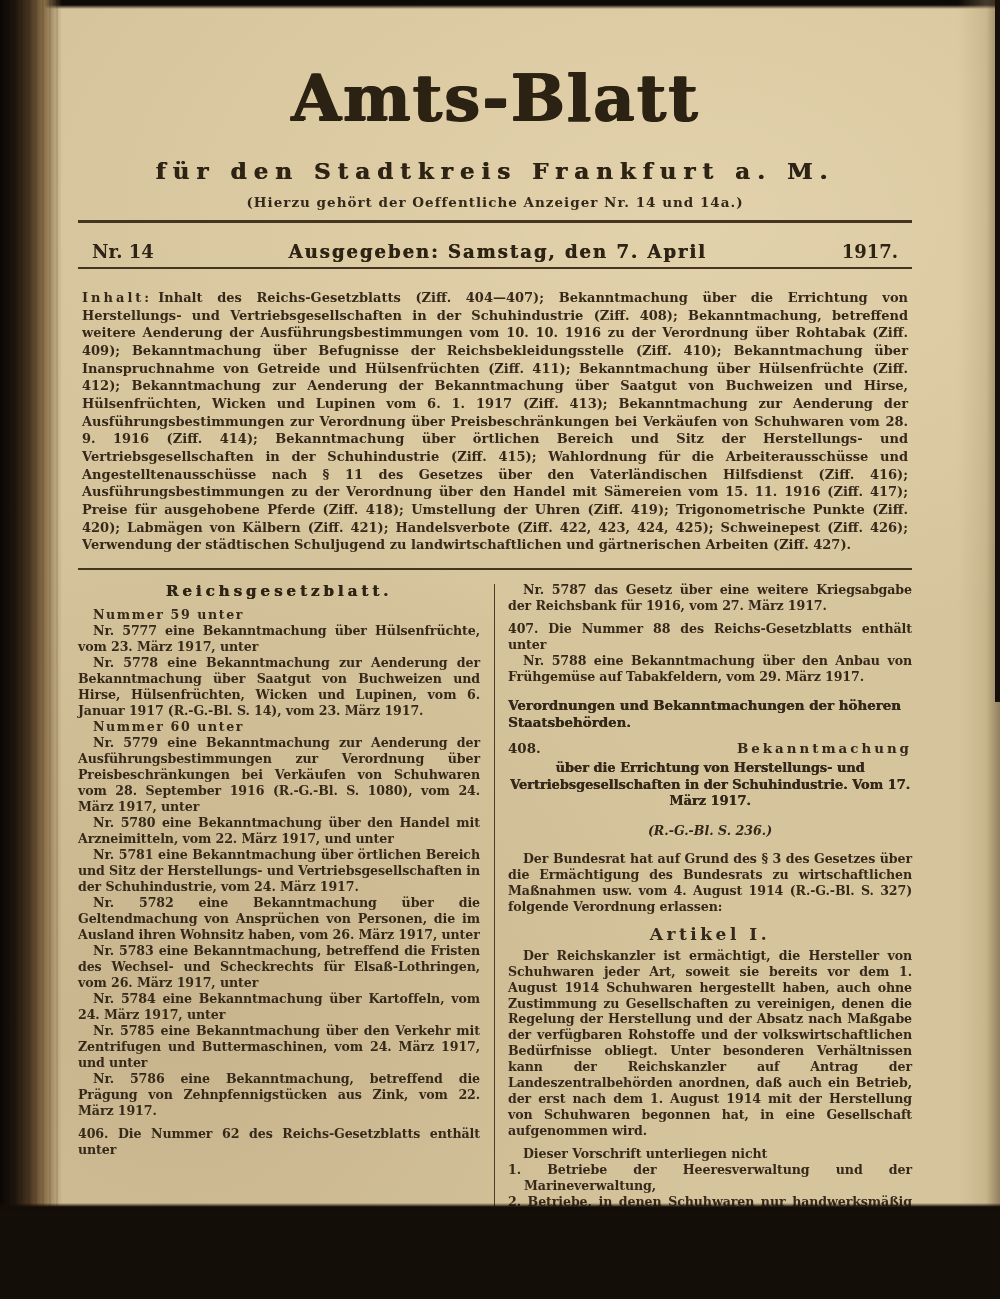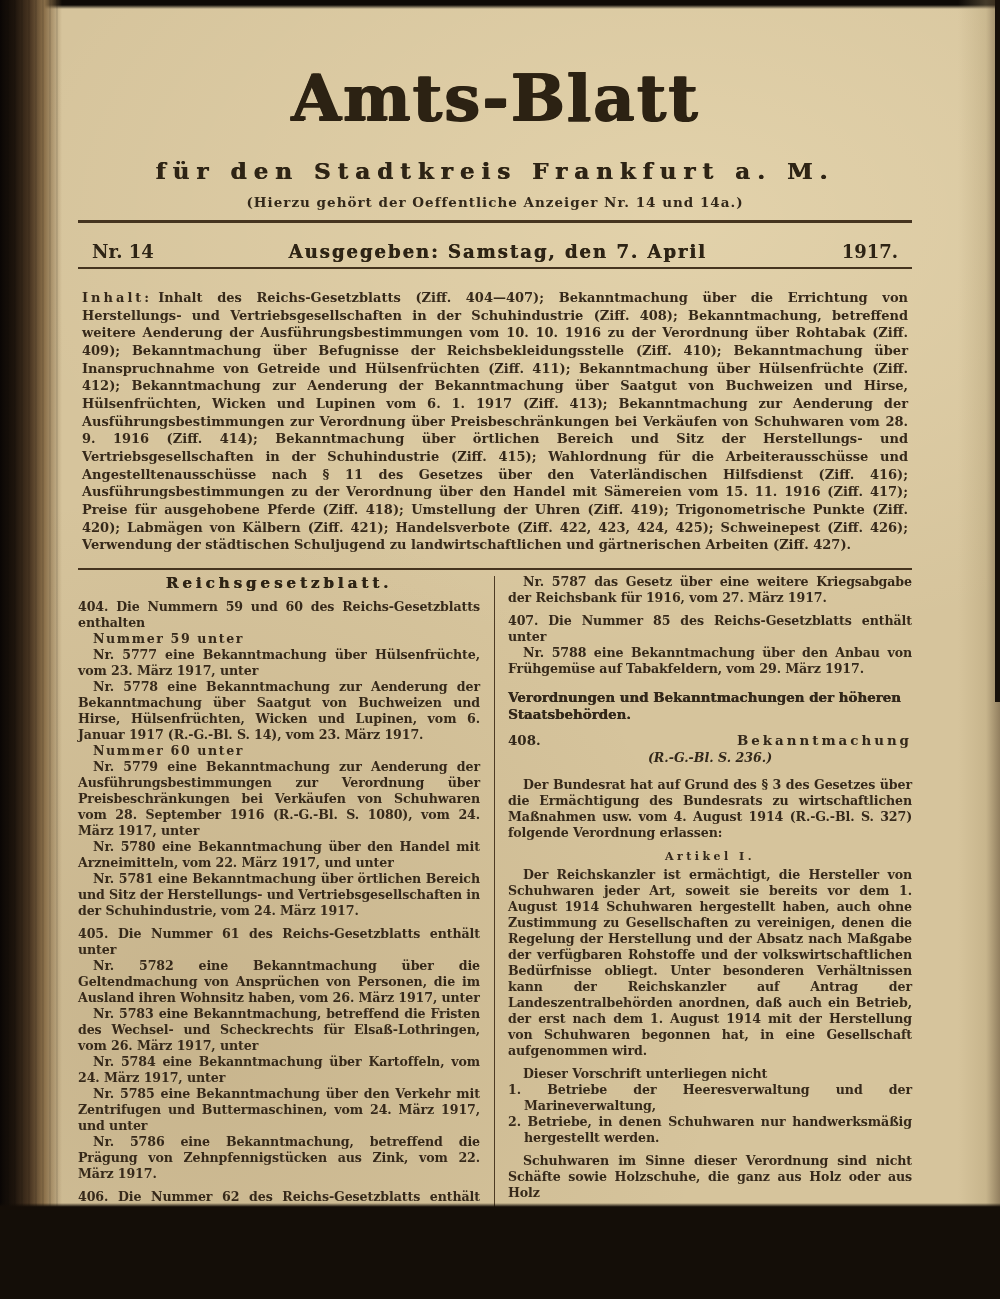--- a/index.html
+++ b/index.html
@@ -38,41 +38,41 @@
            font-weight:700; font-size:18px; padding:18px 14px 5px 14px; color:#2e2415; }
   .issue-center { letter-spacing:2px; text-shadow:0.5px 0 0 #2e2415; }
 
   
   .inhalt { margin:20px 4px 0 4px; font-size:13px; font-weight:700; line-height:1.36;
             text-align:justify; color:#36291a; }
   .inhalt-label { letter-spacing:3px; padding-right:6px; }
   .rule-toc { border:0; border-top:2px solid #45341f; margin:14px 0 0 0; }
 
   
-  .columns { display:flex; margin-top:4px; align-items:stretch; }
+  .columns { display:flex; margin-top:12px; align-items:stretch; }
   .col { width:402px; }
   .col-right { flex:1; }
   .divider { width:1px; background:#4d3b24; margin:2px 13px 6px 14px; }
 
   .p { margin:0; font-size:12.6px; font-weight:700; color:#36291a; line-height:1.27;
        text-align:justify; letter-spacing:-0.1px; }
   .ind { text-indent:15px; }
   .gap { margin-top:7px; }
   .spread { letter-spacing:1.6px; }
   .col-heading { text-align:center; font-size:15px; font-weight:700; letter-spacing:4px;
        margin:0 0 7px 0; color:#2e2415; text-shadow:0.5px 0 0 #2e2415; }
   .sec-heading { text-align:left; font-weight:700; font-size:13.4px; margin:12px 0 8px 0;
        line-height:1.3; text-shadow:0.4px 0 0 currentColor; }
   .bek-row { position:relative; text-align:right; margin-top:4px; font-size:13.4px; font-weight:700; }
   .bek-num { position:absolute; left:0; }
   .bek-title { letter-spacing:3px; }
   .center-bold { text-align:center; font-weight:700; font-size:12.9px; line-height:1.3;
        margin-top:4px; text-shadow:0.4px 0 0 currentColor; }
   .center-ref { text-align:center; font-weight:700; font-size:12.6px; margin-top:2px;font-style:italic; }
-  .artikel { text-align:center; font-weight:700; font-size:11px; letter-spacing:3.5px;
+  .artikel { text-align:center; font-weight:700; font-size:17px; letter-spacing:3.5px;
        margin:9px 0 4px 0; }
   .hang { padding-left:16px; text-indent:-16px; text-align:justify; }
 </style>
 </head>
 <body>
 
 <div class="stage">
   <div class="page">
     <div class="content">
 
@@ -88,50 +88,49 @@
       </div>
       <hr class="rule-med">
 
       <p class="inhalt"><span class="inhalt-label">Inhalt:</span><span>Inhalt des Reichs-Gesetzblatts (Ziff. 404—407); Bekanntmachung über die Errichtung von Herstellungs- und Vertriebsgesellschaften in der Schuhindustrie (Ziff. 408); Bekanntmachung, betreffend weitere Aenderung der Ausführungsbestimmungen vom 10. 10. 1916 zu der Verordnung über Rohtabak (Ziff. 409); Bekanntmachung über Befugnisse der Reichsbekleidungsstelle (Ziff. 410); Bekanntmachung über Inanspruchnahme von Getreide und Hülsenfrüchten (Ziff. 411); Bekanntmachung über Hülsenfrüchte (Ziff. 412); Bekanntmachung zur Aenderung der Bekanntmachung über Saatgut von Buchweizen und Hirse, Hülsenfrüchten, Wicken und Lupinen vom 6. 1. 1917 (Ziff. 413); Bekanntmachung zur Aenderung der Ausführungsbestimmungen zur Verordnung über Preisbeschränkungen bei Verkäufen von Schuhwaren vom 28. 9. 1916 (Ziff. 414); Bekanntmachung über örtlichen Bereich und Sitz der Herstellungs- und Vertriebsgesellschaften in der Schuhindustrie (Ziff. 415); Wahlordnung für die Arbeiterausschüsse und Angestelltenausschüsse nach § 11 des Gesetzes über den Vaterländischen Hilfsdienst (Ziff. 416); Ausführungsbestimmungen zu der Verordnung über den Handel mit Sämereien vom 15. 11. 1916 (Ziff. 417); Preise für ausgehobene Pferde (Ziff. 418); Umstellung der Uhren (Ziff. 419); Trigonometrische Punkte (Ziff. 420); Labmägen von Kälbern (Ziff. 421); Handelsverbote (Ziff. 422, 423, 424, 425); Schweinepest (Ziff. 426); Verwendung der städtischen Schuljugend zu landwirtschaftlichen und gärtnerischen Arbeiten (Ziff. 427).</span></p>
       <hr class="rule-toc">
 
       <div class="columns">
 
         <div class="col">
           <div class="col-heading">Reichsgesetzblatt.</div>
-          <p class="p">404. Die Nummern 59 und 60 des Reichs-Gesetzblatts enthalten</p>
           <p class="p ind spread">Nummer 59 unter</p>
           <p class="p ind">Nr. 5777 eine Bekanntmachung über Hülsenfrüchte, vom 23. März 1917, unter</p>
           <p class="p ind">Nr. 5778 eine Bekanntmachung zur Aenderung der Bekanntmachung über Saatgut von Buchweizen und Hirse, Hülsenfrüchten, Wicken und Lupinen, vom 6. Januar 1917 (R.-G.-Bl. S. 14), vom 23. März 1917.</p>
           <p class="p ind spread">Nummer 60 unter</p>
           <p class="p ind">Nr. 5779 eine Bekanntmachung zur Aenderung der Ausführungsbestimmungen zur Verordnung über Preisbeschränkungen bei Verkäufen von Schuhwaren vom 28. September 1916 (R.-G.-Bl. S. 1080), vom 24. März 1917, unter</p>
           <p class="p ind">Nr. 5780 eine Bekanntmachung über den Handel mit Arzneimitteln, vom 22. März 1917, und unter</p>
           <p class="p ind">Nr. 5781 eine Bekanntmachung über örtlichen Bereich und Sitz der Herstellungs- und Vertriebsgesellschaften in der Schuhindustrie, vom 24. März 1917.</p>
-          <p class="p gap">405. Die Nummer 61 des Reichs-Gesetzblatts enthält unter</p>
           <p class="p ind">Nr. 5782 eine Bekanntmachung über die Geltendmachung von Ansprüchen von Personen, die im Ausland ihren Wohnsitz haben, vom 26. März 1917, unter</p>
           <p class="p ind">Nr. 5783 eine Bekanntmachung, betreffend die Fristen des Wechsel- und Scheckrechts für Elsaß-Lothringen, vom 26. März 1917, unter</p>
           <p class="p ind">Nr. 5784 eine Bekanntmachung über Kartoffeln, vom 24. März 1917, unter</p>
           <p class="p ind">Nr. 5785 eine Bekanntmachung über den Verkehr mit Zentrifugen und Buttermaschinen, vom 24. März 1917, und unter</p>
           <p class="p ind">Nr. 5786 eine Bekanntmachung, betreffend die Prägung von Zehnpfennigstücken aus Zink, vom 22. März 1917.</p>
           <p class="p gap">406. Die Nummer 62 des Reichs-Gesetzblatts enthält unter</p>
         </div>
 
         <div class="divider"></div>
 
         <div class="col col-right">
           <p class="p ind">Nr. 5787 das Gesetz über eine weitere Kriegsabgabe der Reichsbank für 1916, vom 27. März 1917.</p>
-          <p class="p gap">407. Die Nummer 85 des Reichs-Gesetzblatts enthält unter</p>
+          <p class="p gap">407. Die Nummer 88 des Reichs-Gesetzblatts enthält unter</p>
           <p class="p ind">Nr. 5788 eine Bekanntmachung über den Anbau von Frühgemüse auf Tabakfeldern, vom 29. März 1917.</p>
 
           <p class="sec-heading">Verordnungen und Bekanntmachungen der höheren Staatsbehörden.</p>
 
           <div class="bek-row">
             <span class="bek-num">408.</span>
             <span class="bek-title">Bekanntmachung</span>
           </div>
+          <p class="center-bold">über die Errichtung von Herstellungs- und Vertriebsgesellschaften in der Schuhindustrie. Vom 17. März 1917.</p>
           <p class="center-ref">(R.-G.-Bl. S. 236.)</p>
 
           <p class="p ind gap">Der Bundesrat hat auf Grund des § 3 des Gesetzes über die Ermächtigung des Bundesrats zu wirtschaftlichen Maßnahmen usw. vom 4. August 1914 (R.-G.-Bl. S. 327) folgende Verordnung erlassen:</p>
 
           <p class="artikel">Artikel I.</p>
 
           <p class="p ind">Der Reichskanzler ist ermächtigt, die Hersteller von Schuhwaren jeder Art, soweit sie bereits vor dem 1. August 1914 Schuhwaren hergestellt haben, auch ohne Zustimmung zu Gesellschaften zu vereinigen, denen die Regelung der Herstellung und der Absatz nach Maßgabe der verfügbaren Rohstoffe und der volkswirtschaftlichen Bedürfnisse obliegt. Unter besonderen Verhältnissen kann der Reichskanzler auf Antrag der Landeszentralbehörden anordnen, daß auch ein Betrieb, der erst nach dem 1. August 1914 mit der Herstellung von Schuhwaren begonnen hat, in eine Gesellschaft aufgenommen wird.</p>
           <p class="p ind gap">Dieser Vorschrift unterliegen nicht</p>
           <p class="p hang">1. Betriebe der Heeresverwaltung und der Marineverwaltung,</p>
           <p class="p hang">2. Betriebe, in denen Schuhwaren nur handwerksmäßig hergestellt werden.</p>

